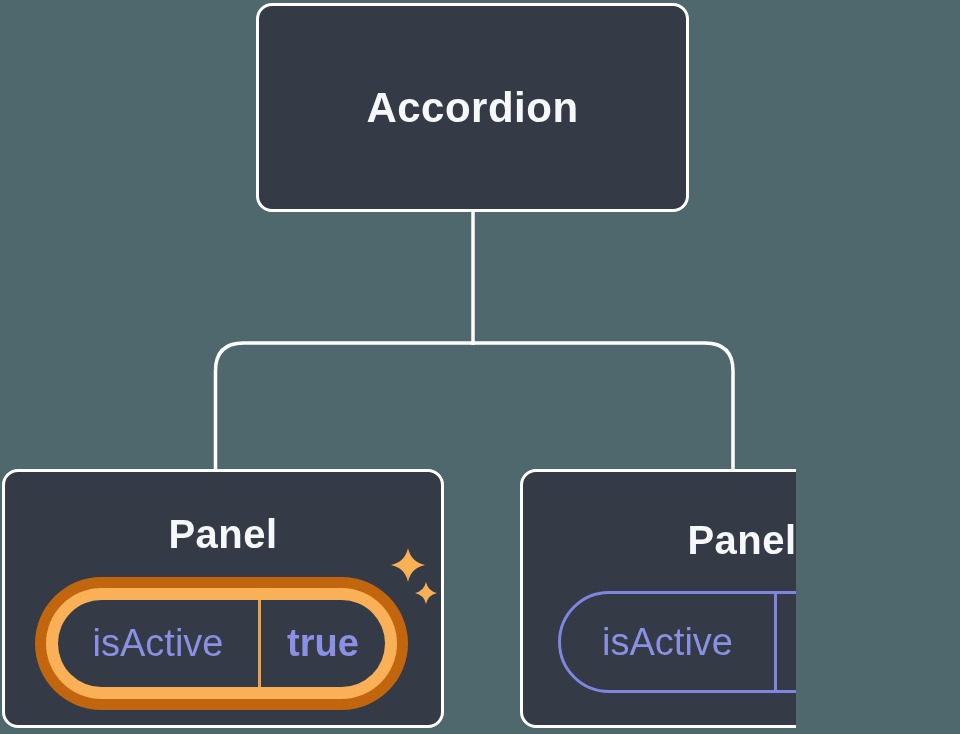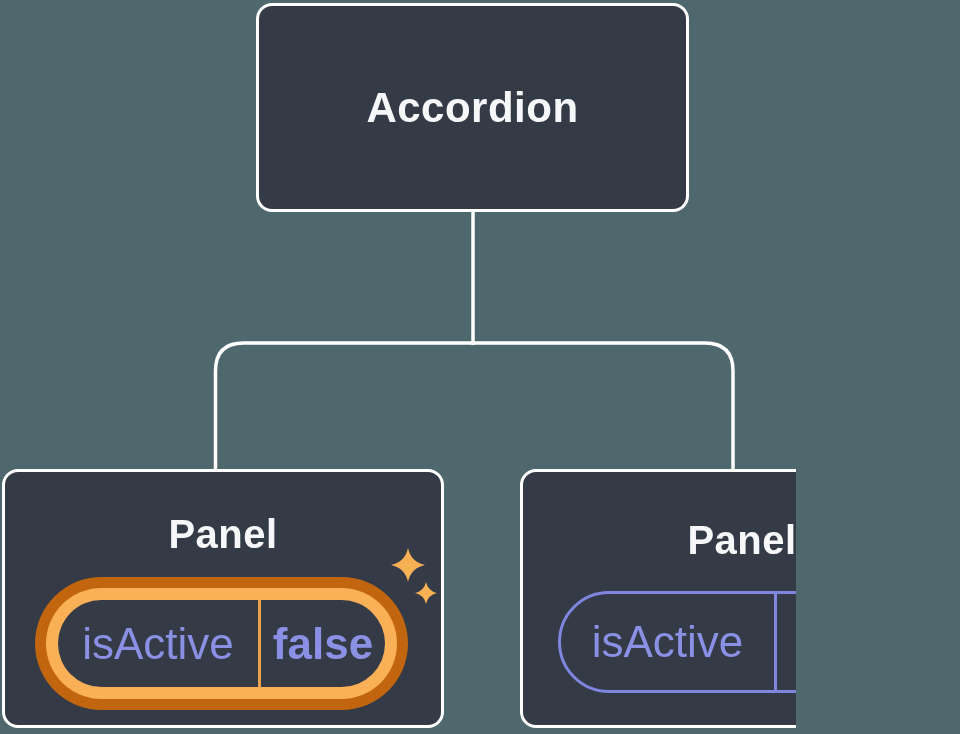--- a/index.html
+++ b/index.html
@@ -67,21 +67,21 @@
   .pill{
     position:absolute;
     display:flex;
     align-items:stretch;
     border-radius:999px;
     background:var(--card);
   }
   .pill-cell{
     display:flex;align-items:center;justify-content:center;
     color:var(--purple_text);
-    font-size:44px;
+    font-size:38px;
     white-space:nowrap;
   }
   .pill-value-bold{font-weight:700;}
 
   
   .pill-active{
     left:53px;top:128px;width:327px;height:87px;
     box-shadow:
       0 0 0 12px var(--highlight_inner),
       0 0 0 23px var(--highlight_outer);
@@ -125,21 +125,21 @@
   <div class="node node-root">
     <span class="root-label">Accordion</span>
   </div>
 
   <div class="node node-panel-left">
     <div class="panel-title">Panel</div>
 
     <div class="pill pill-active">
       <div class="pill-cell cell-name">isActive</div>
       <div class="divider-orange"></div>
-      <div class="pill-cell cell-value pill-value-bold">false</div>
+      <div class="pill-cell cell-value pill-value-bold">true</div>
     </div>
 
     <svg class="sparkles" viewBox="0 0 54 60" xmlns="http://www.w3.org/2000/svg" aria-hidden="true">
       <path d="M19 2 Q22 16 36 19 Q22 22 19 36 Q16 22 2 19 Q16 16 19 2 Z"></path>
       <path d="M37 36 Q39 45 48 47 Q39 49 37 58 Q35 49 26 47 Q35 45 37 36 Z"></path>
     </svg>
   </div>
 
   <div class="node node-panel-right">
     <div class="panel-title">Panel</div>

